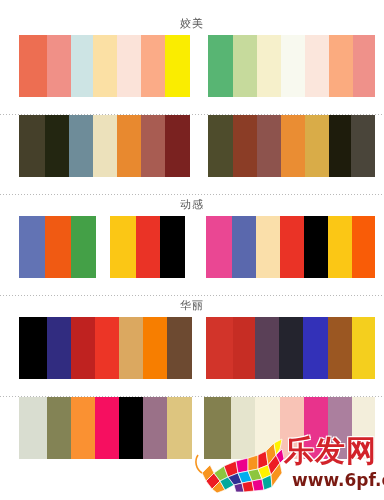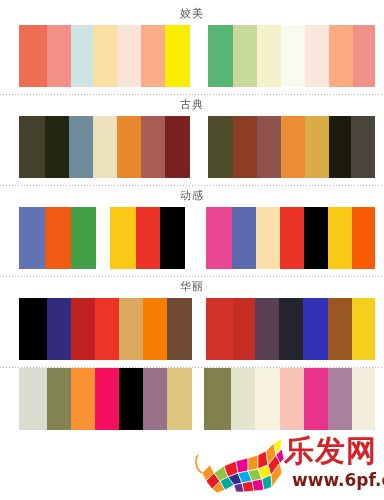--- a/index.html
+++ b/index.html
@@ -18,20 +18,21 @@
   #page {
     width: 384px;
     height: 500px;
     position: relative;
     background: #ffffff;
   }
   .scheme-row {
     position: relative;
     width: 384px;
     box-sizing: border-box;
+    margin-top: 10px;
   }
   .row-title {
     text-align: center;
     font-size: 11px;
     color: #555555;
     letter-spacing: 1px;
     line-height: 14px;
     height: 18px;
     padding-top: 3px;
     font-family: "DejaVu Sans", "Liberation Sans", sans-serif;
@@ -150,21 +151,20 @@
               <div class="swatch" title="#fbe6dc" style="background: rgb(251, 230, 220); width: 24px;"></div>
               <div class="swatch" title="#fbab7f" style="background: rgb(251, 171, 127); width: 24px;"></div>
               <div class="swatch" title="#ef918a" style="background: rgb(239, 145, 138); width: 22px;"></div>
             </div>
           </div>
         </div>
         <div class="row-pad-bottom"></div>
       </div>
       <div class="scheme-row row-classic">
         <div class="divider"></div>
-        <div class="row-title">古典</div>
         <div class="palettes">
           <div class="palette-side left">
             <div class="swatch-group">
               <div class="swatch" title="#45402a" style="background: rgb(69, 64, 42); width: 26px;"></div>
               <div class="swatch" title="#232611" style="background: rgb(35, 38, 17); width: 24px;"></div>
               <div class="swatch" title="#6e8c99" style="background: rgb(110, 140, 153); width: 24px;"></div>
               <div class="swatch" title="#ece1bb" style="background: rgb(236, 225, 187); width: 24px;"></div>
               <div class="swatch" title="#e8892f" style="background: rgb(232, 137, 47); width: 24px;"></div>
               <div class="swatch" title="#a85c52" style="background: rgb(168, 92, 82); width: 24px;"></div>
               <div class="swatch" title="#7a2220" style="background: rgb(122, 34, 32); width: 25px;"></div>

